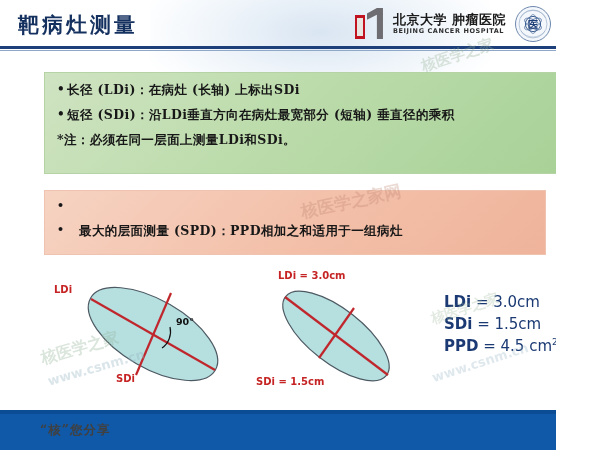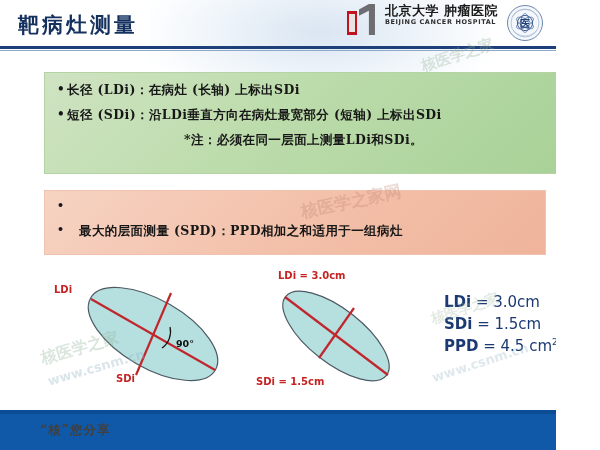--- a/index.html
+++ b/index.html
@@ -50,24 +50,24 @@
   .header-rule-thin {
     position: absolute;
     left: 0; top: 50px;
     width: 600px; height: 1px;
     background: #8fa8c8;
   }
 
   
   .logo-group {
     position: absolute;
-    right: 12px; top: 4px;
+    right: 4px; top: 4px;
     height: 40px;
     display: flex;
-    align-items: flex-start;
+    align-items: center;
     gap: 8px;
   }
   .logo-mark {
     position: relative;
     width: 30px; height: 32px;
     flex: none;
   }
   .logo-mark .bar-red {
     position: absolute;
     left: 0; top: 7px;
@@ -158,21 +158,20 @@
     width: 22px;
     font-size: 11px;
   }
   .note-row {
     font-family: "DejaVu Serif", "Liberation Serif", serif;
     font-size: 12.5px;
     font-weight: 700;
     color: #171717;
     letter-spacing: .4px;
     line-height: 1.2;
-    text-align: center;
   }
 
   
   .figure {
     position: absolute;
   }
   #figure-left  { left: 58px;  top: 272px; width: 190px; height: 128px; }
   #figure-right { left: 258px; top: 268px; width: 185px; height: 128px; }
 
   .fig-label {
@@ -292,21 +291,21 @@
   <div class="header-rule"></div>
   <div class="header-rule-thin"></div>
 
   <div class="box box-green">
     <div class="bullet-row">
       <span class="dot">•</span>
       <span>长径 (LDi)：在病灶 (长轴) 上标出SDi</span>
     </div>
     <div class="bullet-row">
       <span class="dot">•</span>
-      <span>短径 (SDi)：沿LDi垂直方向在病灶最宽部分 (短轴) 上标出SDi</span>
+      <span>短径 (SDi)：沿LDi垂直方向在病灶最宽部分 (短轴) 垂直径的乘积</span>
     </div>
     <div class="note-row">*注：必须在同一层面上测量LDi和SDi。</div>
   </div>
 
   <div class="box box-orange">
     <div class="bullet-row">
       <span class="dot">•</span>
     </div>
     <div class="bullet-row">
       <span class="dot">•</span>
@@ -319,21 +318,21 @@
       <ellipse cx="95" cy="62" rx="72" ry="34" transform="rotate(30 95 62)" fill="#b6dfe0" stroke="#4d5a63" stroke-width="1.2"></ellipse>
 
       <line x1="33" y1="27" x2="157" y2="98" stroke="#c0272d" stroke-width="2.2"></line>
 
       <line x1="113" y1="21" x2="78" y2="103" stroke="#c0272d" stroke-width="2.2"></line>
 
       <path d="M112 55 A20 20 0 0 1 104 76" fill="none" stroke="#111" stroke-width="1.2"></path>
     </svg>
     <div class="fig-label" style="left:-4px; top:12px;">LDi</div>
     <div class="fig-label" style="left:58px; top:101px;">SDi</div>
-    <div class="fig-label-90" style="left:118px; top:66px;text-align:right;">90°</div>
+    <div class="fig-label-90" style="left:118px; top:44px;text-align:right;">90°</div>
   </div>
 
   <div class="figure" id="figure-right">
     <svg width="185" height="128" viewBox="0 0 185 128" aria-hidden="true">
       <ellipse cx="78" cy="68" rx="64" ry="27" transform="rotate(38 78 68)" fill="#b6dfe0" stroke="#4d5a63" stroke-width="1.2"></ellipse>
       <line x1="27" y1="29" x2="130" y2="107" stroke="#c0272d" stroke-width="2.2"></line>
       <line x1="96" y1="40" x2="61" y2="90" stroke="#c0272d" stroke-width="2.2"></line>
     </svg>
     <div class="fig-label" style="left:20px; top:2px;">LDi = 3.0cm</div>
     <div class="fig-label" style="left:-2px; top:108px;">SDi = 1.5cm</div>

